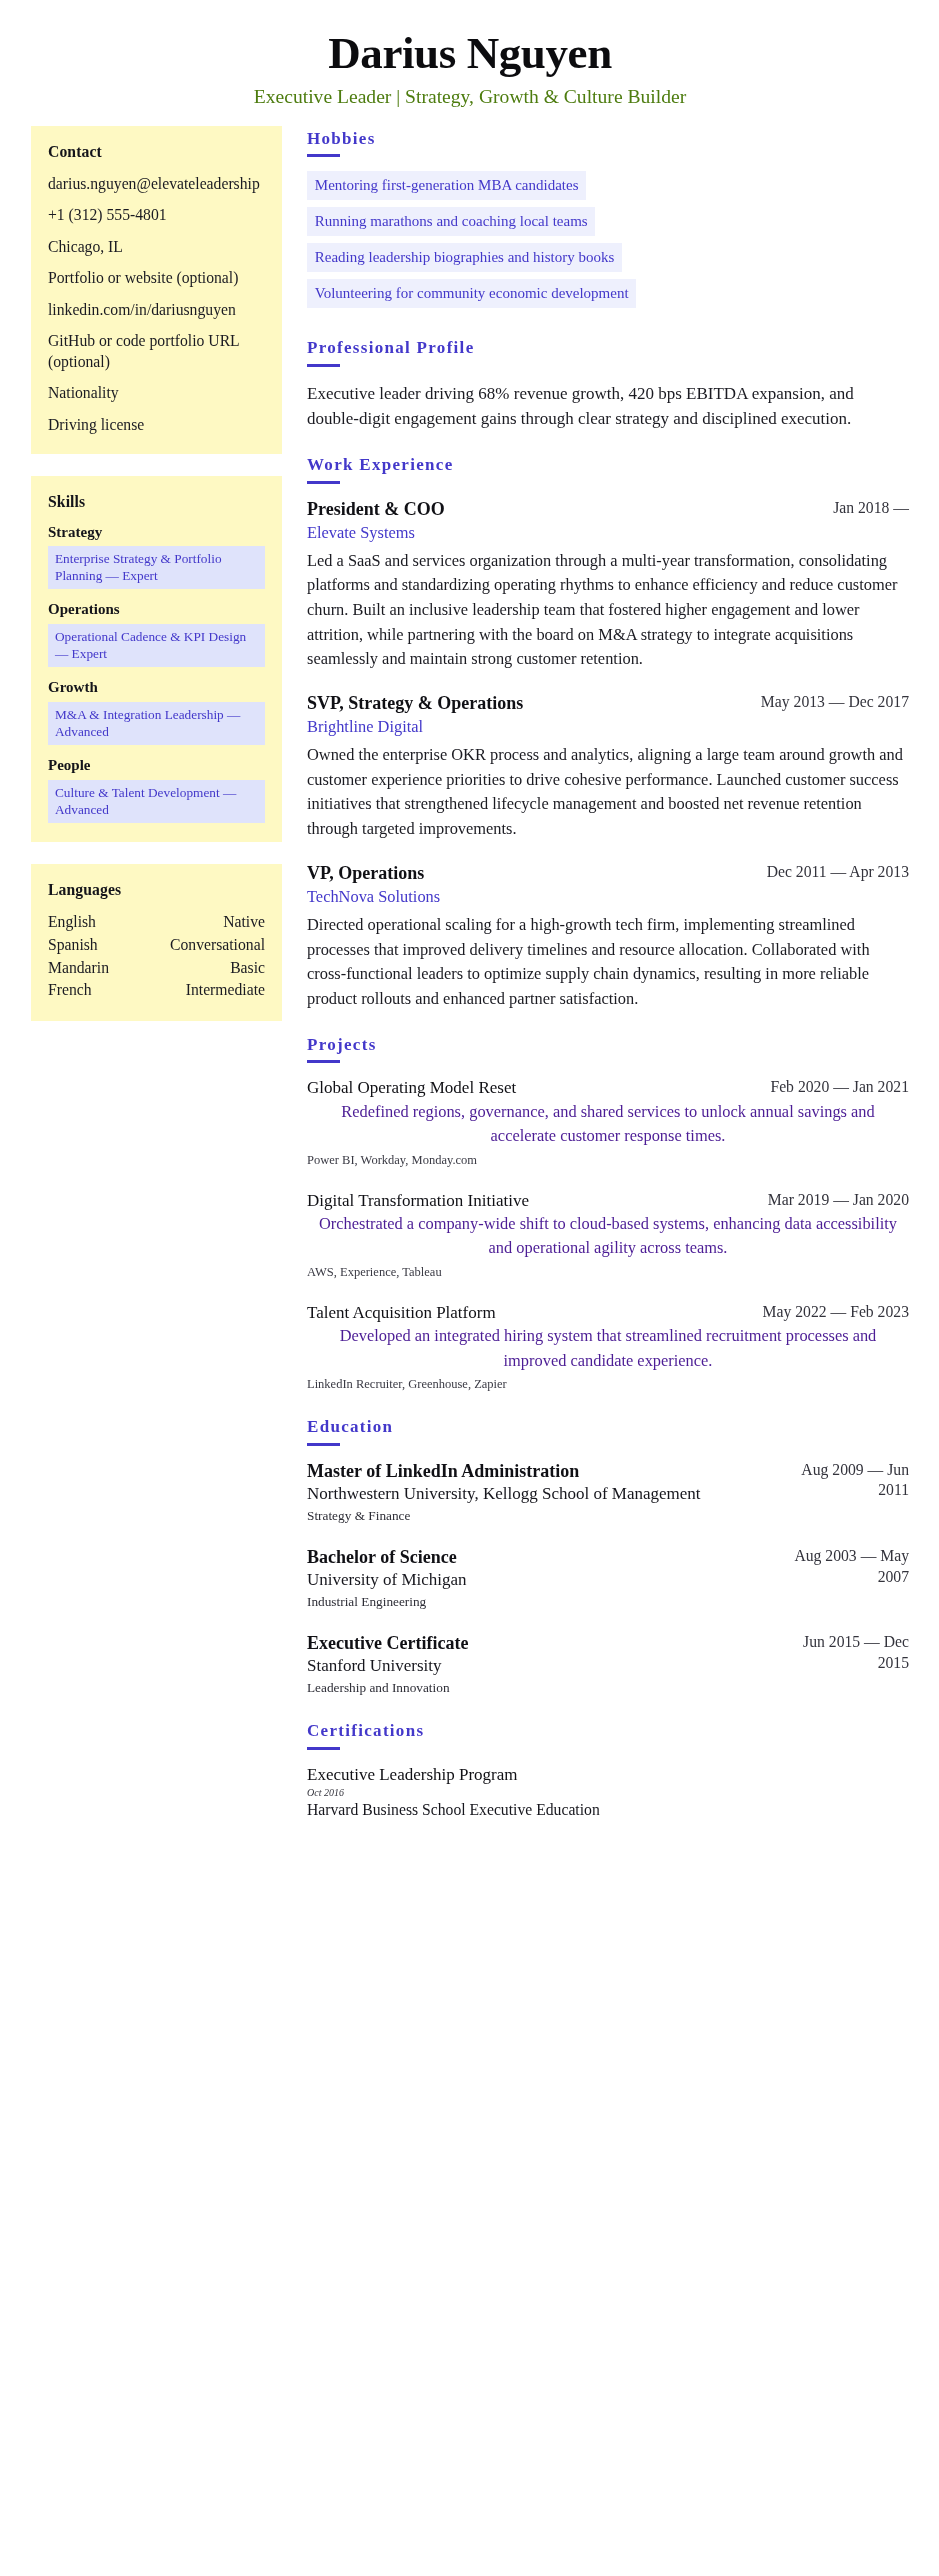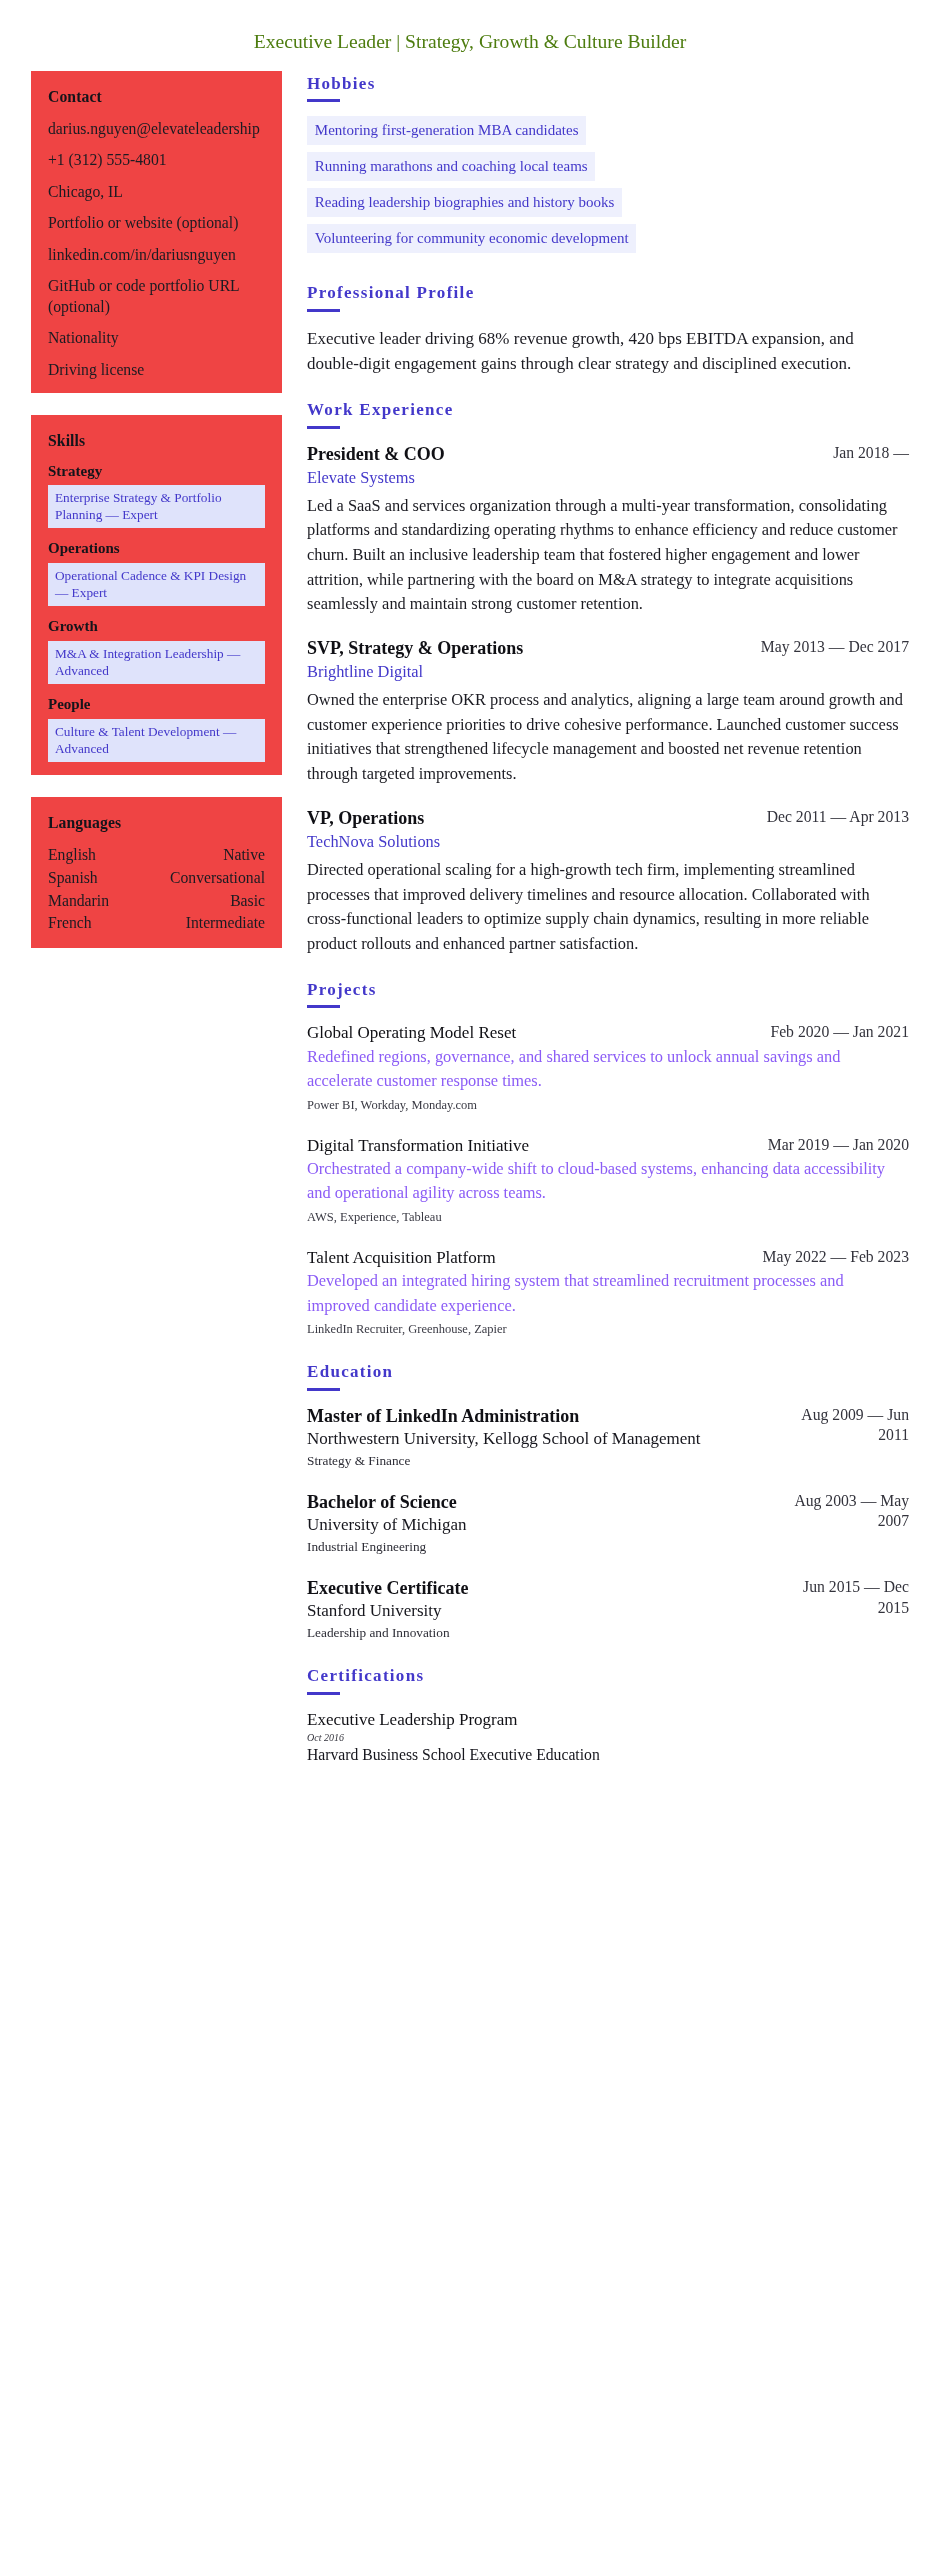--- a/index.html
+++ b/index.html
@@ -55,22 +55,22 @@
     flex: 0 0 251px;
   }
   .col-right {
     flex: 1 1 auto;
     min-width: 0;
     padding-top: 3.1px;
   }
 
   
   .card {
-    background: #ef4444;
-    padding: 17px 17px 13px 17px;
+    background: #fef9c3;
+    padding: 17px 17px 19px 17px;
     margin-bottom: 22px;
     overflow: hidden;
   }
   .card-title {
     font-size: 15.7px;
     font-weight: 700;
     margin: 0 0 12.5px 0;
     color: #14141a;
     letter-spacing: 0.1px;
   }
@@ -210,22 +210,23 @@
     font-size: 15.7px;
     color: #33333c;
     line-height: 1.3;
     text-align: right;
     flex: 0 0 auto;
     white-space: nowrap;
   }
   .proj-desc {
     font-size: 16.4px;
     line-height: 1.5;
-    color: #8b5cf6;
+    color: #4c1d95;
     margin: 0 0 3.1px 0;
+    text-align: center;
   }
   .proj-tools {
     font-size: 12.5px;
     line-height: 1.4;
     color: #3a3a44;
     margin: 0;
   }
 
   
   .edu { margin-bottom: 20.4px; }
@@ -294,20 +295,21 @@
     line-height: 1.35;
     margin: 0;
   }
 </style>
 </head>
 <body>
 
 <div class="page">
 
   <div class="header">
+    <h1 class="name">Darius Nguyen</h1>
     <div class="headline">Executive Leader | Strategy, Growth &amp; Culture Builder</div>
   </div>
 
   <div class="body-cols">
 
     <div class="col-left">
 
       <div class="card">
         <div class="card-title">Contact</div>
         <div class="contact-line">darius.nguyen@elevateleadership</div>

